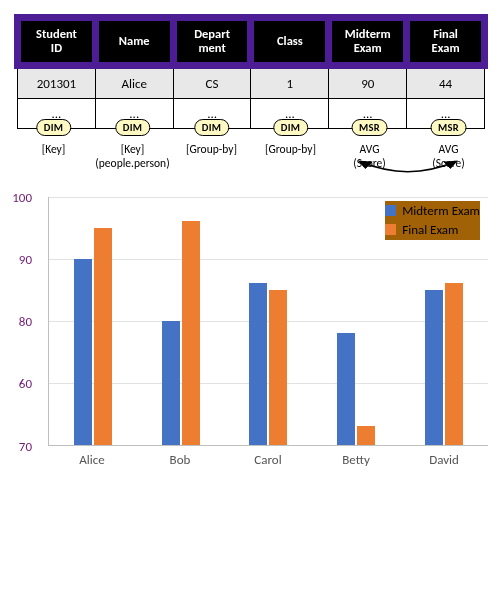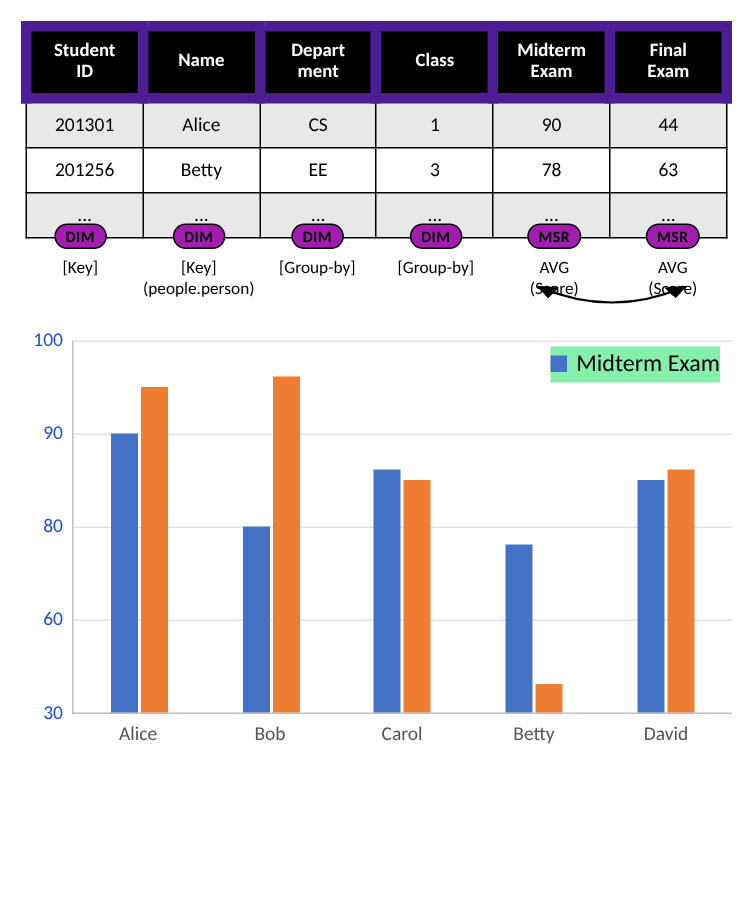--- a/index.html
+++ b/index.html
@@ -48,21 +48,21 @@
     position: relative;
     padding-top: 14px;
     font-size: 11.5px;
     line-height: 1.25;
   }
   .pill {
     position: absolute;
     top: -9px;
     left: 50%;
     transform: translateX(-50%);
-    background: #a21caf;
+    background: #fef9c3;
     border: 1.6px solid #000;
     border-radius: 10px;
     padding: 0 7px;
     font-size: 10.5px;
     font-weight: 700;
     letter-spacing: .3px;
     line-height: 16px;
     height: 17px;
   }
   .arrow-wrap {
@@ -88,24 +88,24 @@
   .plot-wrap {
     flex: 1;
     display: flex;
   }
   .yaxis {
     width: 34px;
     position: relative;
   }
   .ytick {
     position: absolute;
-    right: 6px;
+    right: 16px;
     transform: translateY(50%);
     font-size: 13px;
-    color: #1d4ed8;
+    color: #701a75;
   }
   .plot {
     flex: 1;
     position: relative;
     border-left: 1.2px solid #bfbfbf;
     border-bottom: 1.2px solid #bfbfbf;
   }
   .grid {
     position: absolute;
     left: 0; right: 0;
@@ -126,23 +126,23 @@
   }
   .bar {
     width: 18px;
   }
   .bar.m { background: #4472c4; }
   .bar.f { background: #ed7d31; }
   .legend {
     position: absolute;
     top: 4px;
     right: 8px;
-    font-size: 16px;
+    font-size: 13px;
     line-height: 1.5;
-    background: #86efac;
+    background: #a16207;
   }
   .legend .row { display: flex; align-items: center; gap: 6px; }
   .swatch { width: 11px; height: 11px; }
   .xaxis {
     display: flex;
     margin-left: 34px;
   }
   .xlabel {
     flex: 1;
     text-align: center;
@@ -168,28 +168,20 @@
   <tbody id="tbody">
       <tr>
         <td>201301</td>
         <td>Alice</td>
         <td>CS</td>
         <td>1</td>
         <td>90</td>
         <td>44</td>
       </tr>
       <tr>
-        <td>201256</td>
-        <td>Betty</td>
-        <td>EE</td>
-        <td>3</td>
-        <td>78</td>
-        <td>63</td>
-      </tr>
-      <tr>
         <td>...</td>
         <td>...</td>
         <td>...</td>
         <td>...</td>
         <td>...</td>
         <td>...</td>
       </tr>
     </tbody>
 </table>
 
@@ -211,36 +203,40 @@
           <path d="M10,0 L0,5 L10,10 z" fill="#000"></path>
         </marker>
     </defs>
     <path d="M8,6 Q50,34 92,6" fill="none" stroke="#000" stroke-width="2" marker-start="url(#ah2)" marker-end="url(#ah1)"></path>
   </svg>
 </div>
 
 <div class="chart">
   <div class="plot-wrap">
     <div class="yaxis" id="yaxis">
-        <div class="ytick" style="bottom: 0%;">30</div>
+        <div class="ytick" style="bottom: 0%;">70</div>
         <div class="ytick" style="bottom: 25%;">60</div>
         <div class="ytick" style="bottom: 50%;">80</div>
         <div class="ytick" style="bottom: 75%;">90</div>
         <div class="ytick" style="bottom: 100%;">100</div>
       </div>
     <div class="plot" id="plot">
         <div class="grid" style="top: 0%;"></div>
         <div class="grid" style="top: 25%;"></div>
         <div class="grid" style="top: 50%;"></div>
         <div class="grid" style="top: 75%;"></div>
       <div class="legend">
         <div class="row">
             <span class="swatch" style="background:#4472c4"></span>
             <span>Midterm Exam</span>
           </div>
+        <div class="row">
+            <span class="swatch" style="background:#ed7d31"></span>
+            <span>Final Exam</span>
+          </div>
       </div>
       <div class="bars" id="bars">
           <div class="group">
             <div class="bar m" style="background: rgb(68, 114, 196); height: 75%;"></div>
             <div class="bar f" style="background: rgb(237, 125, 49); height: 87.5%;"></div>
           </div>
           <div class="group">
             <div class="bar m" style="background: rgb(68, 114, 196); height: 50%;"></div>
             <div class="bar f" style="background: rgb(237, 125, 49); height: 90%;"></div>
           </div>

